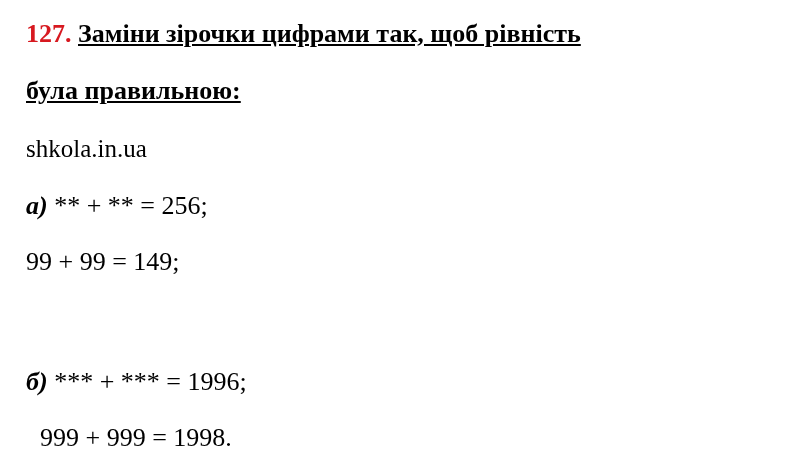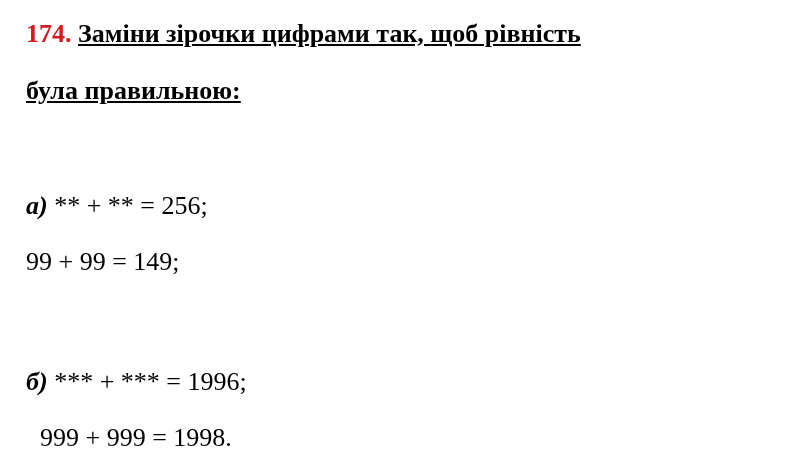--- a/index.html
+++ b/index.html
@@ -73,26 +73,27 @@
     font-style: normal;
     font-weight: normal;
   }
 </style>
 </head>
 <body>
 
 <div class="page">
 
   <div class="line task-head-1">
-    <span class="num">174.</span>
+    <span class="num">127.</span>
     <span class="bold">Заміни зірочки цифрами так, щоб рівність</span>
   </div>
 
   <div class="line task-head-2 bold">була правильною:</div>
 
+  <div class="line watermark">shkola.in.ua</div>
 
   <div class="line item-a">
     <span class="label">а)</span>
     <span class="expr">** + ** = 256;</span>
   </div>
 
   <div class="line ans-a">99 + 99 = 149;</div>
 
   <div class="line item-b">
     <span class="label">б)</span>

